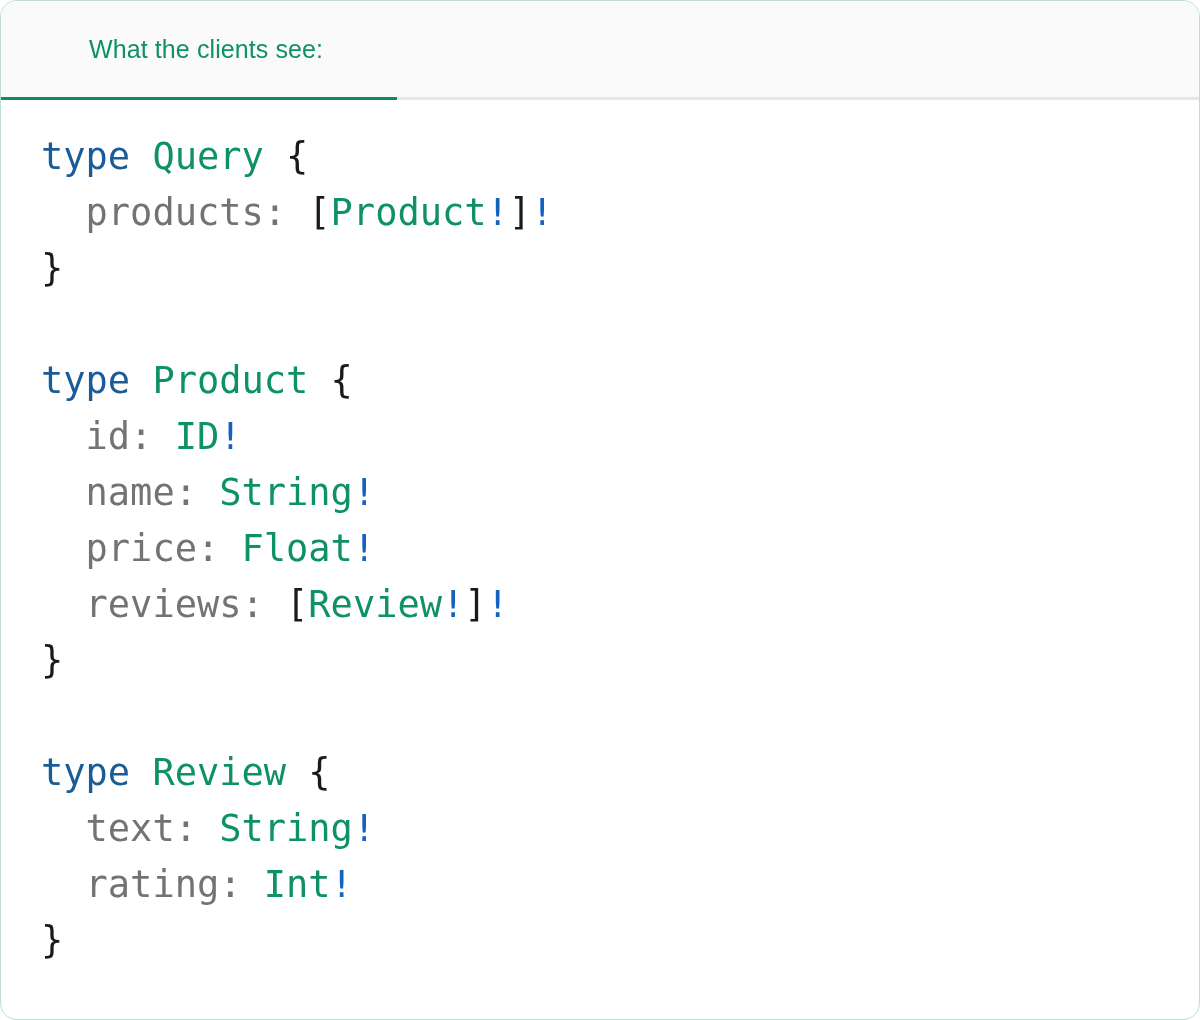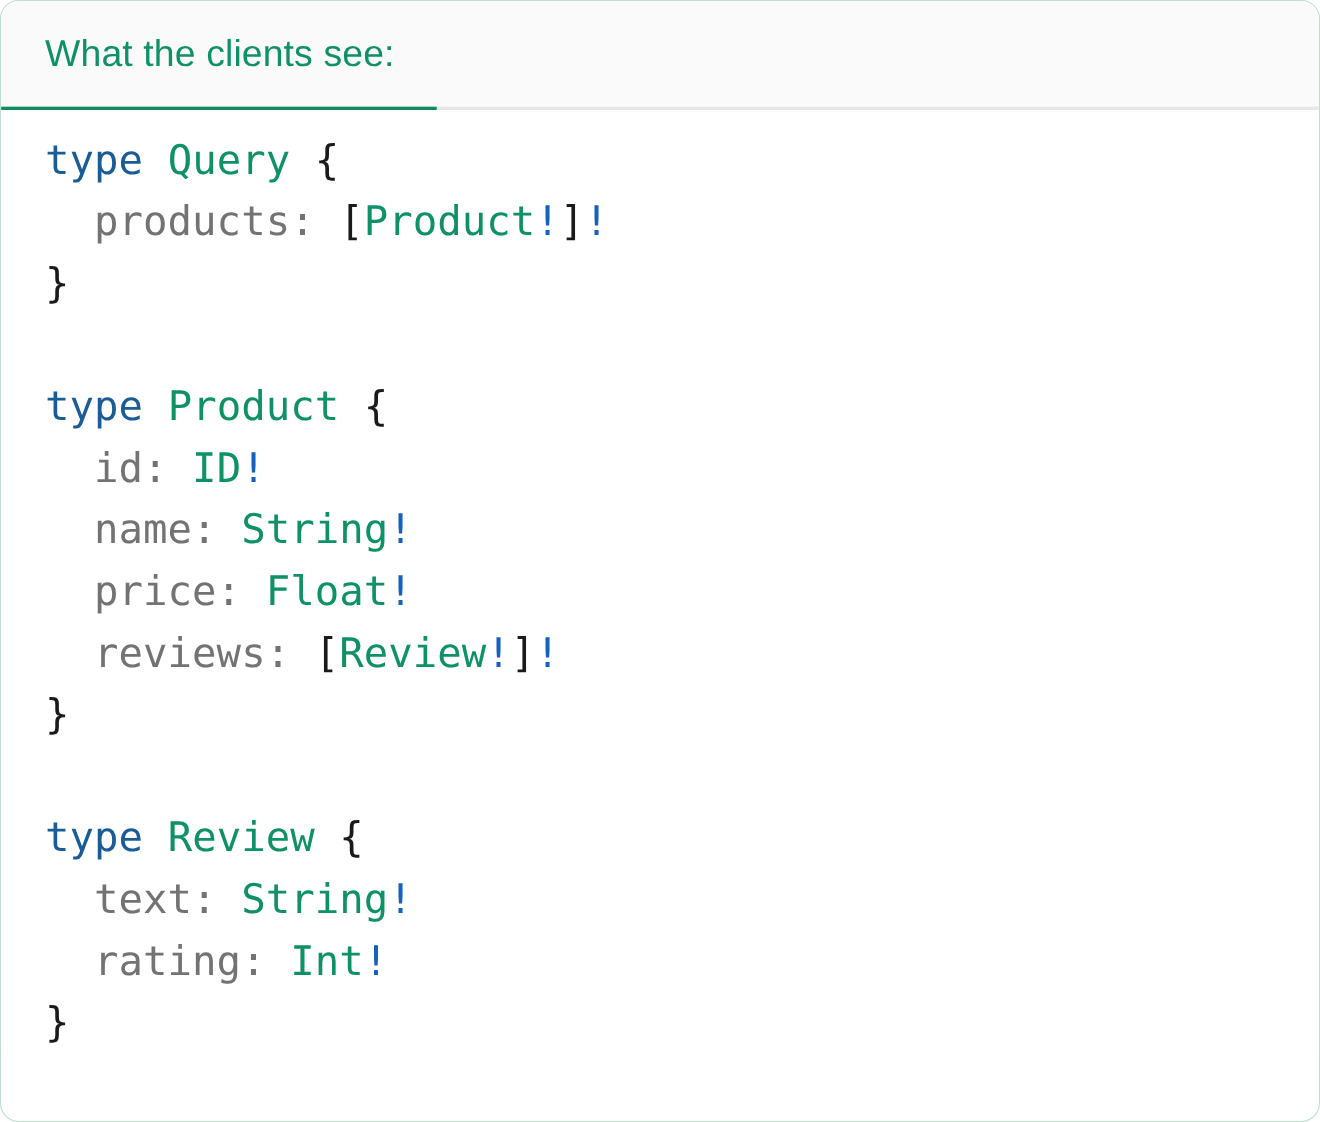--- a/index.html
+++ b/index.html
@@ -43,32 +43,33 @@
     height: 99px;
     box-sizing: border-box;
     border-bottom: 3px solid #108a63;
     display: flex;
     align-items: center;
   }
 
   .tab-label {
     padding-left: 40px;
     font-family: "Liberation Sans", sans-serif;
-    font-size: 34px;
+    font-size: 25px;
     line-height: 1;
     font-weight: 400;
     color: #0f9167;
     letter-spacing: 0.1px;
     white-space: nowrap;
+    margin-left: 48px;
   }
 
   
   .code-body {
     box-sizing: border-box;
-    padding: 18px 0 0 40px;
+    padding: 29px 0 0 40px;
     background: #ffffff;
   }
 
   .code {
     margin: 0;
     font-family: "DejaVu Sans Mono", monospace;
     font-size: 37px;
     line-height: 56px;
     white-space: pre;
     color: #1a1a1a;

